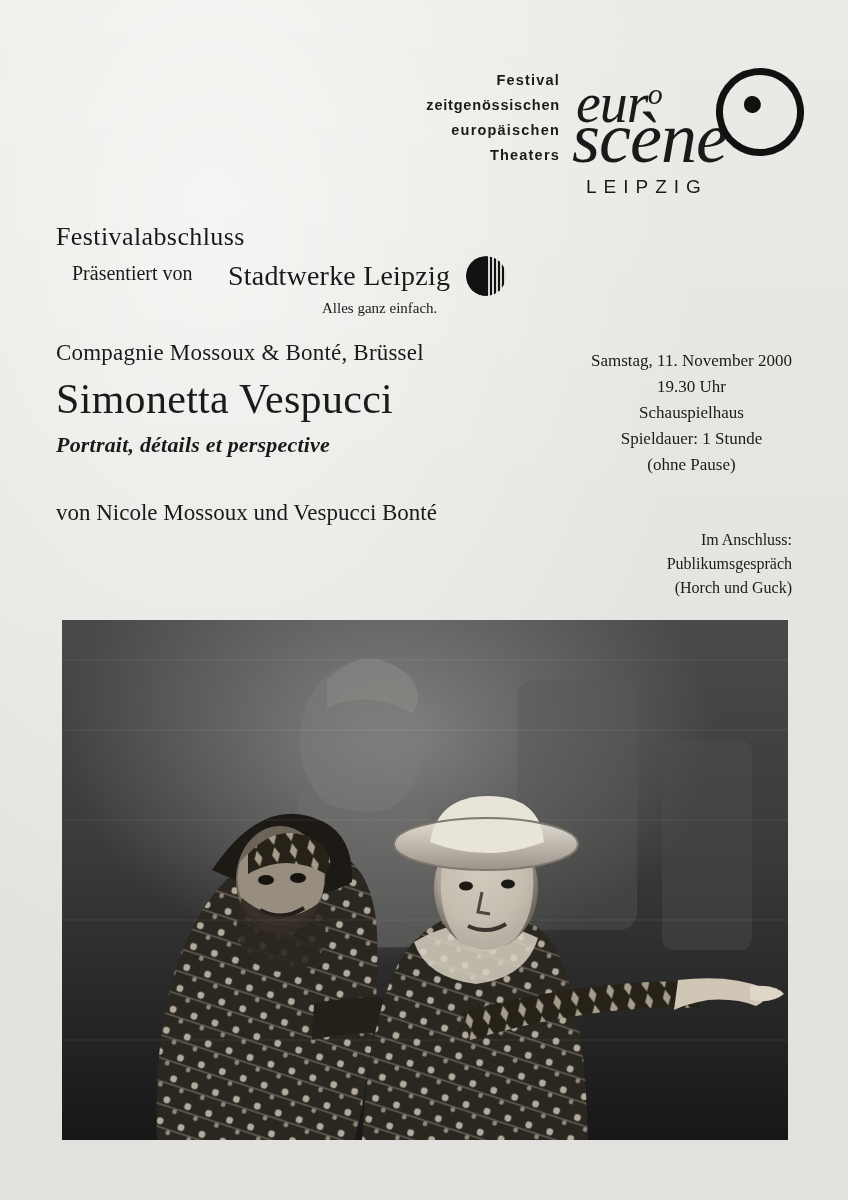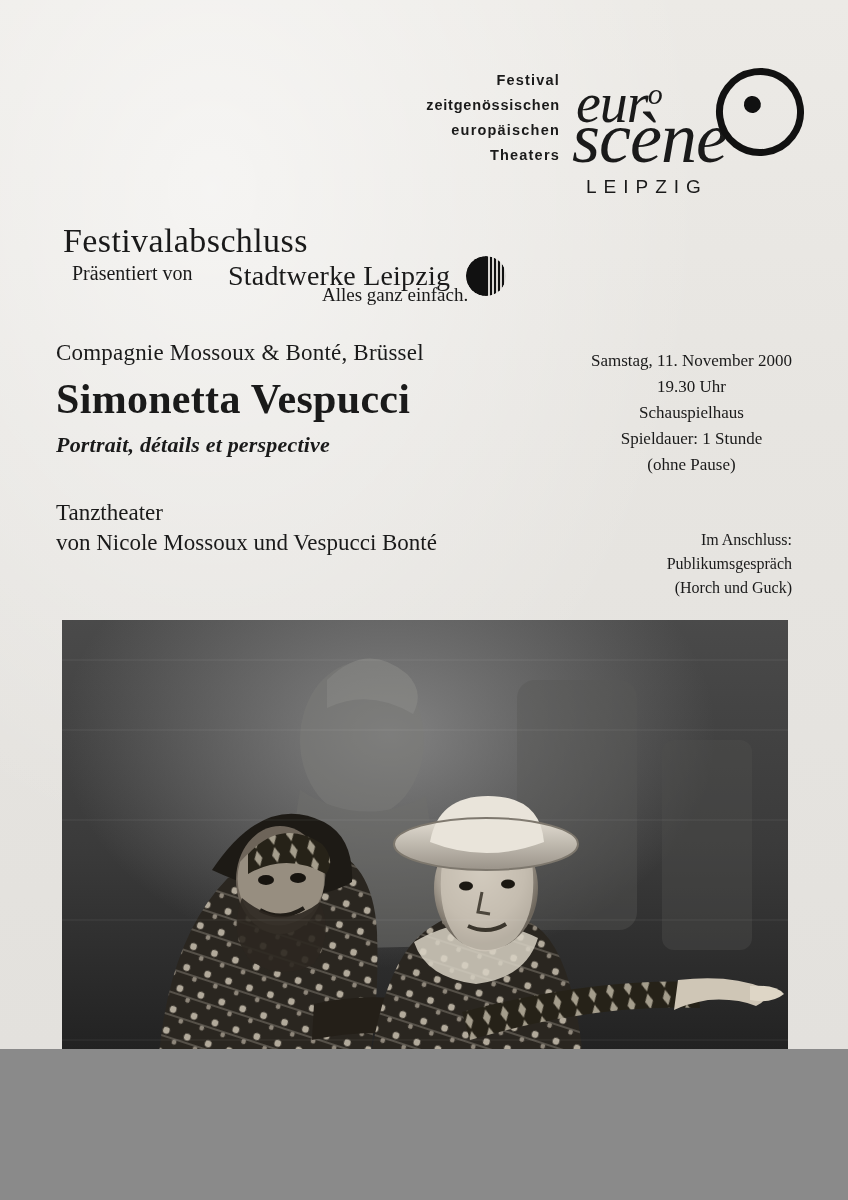--- a/index.html
+++ b/index.html
@@ -3,21 +3,21 @@
 <meta charset="utf-8">
 <style>
   html, body {
     margin: 0;
     padding: 0;
     background: #8a8a8a;
   }
   .page {
     position: relative;
     width: 848px;
-    height: 1049px;
+    height: 1200px;
     background: #e9e8e4;
     overflow: hidden;
     font-family: "Liberation Serif", serif;
     color: #1a1a1a;
   }
   
   .ghost {
     position: absolute;
     color: rgba(80,80,80,0.22);
     font-family: "Liberation Serif", serif;
@@ -119,43 +119,43 @@
     top: 118px;
     font-family: "Liberation Sans", sans-serif;
     font-weight: normal;
     font-size: 19px;
     letter-spacing: 7px;
   }
 
   
   .abschluss {
     position: absolute;
-    left: 63px;
+    left: 56px;
     top: 222px;
-    font-size: 34px;
+    font-size: 26px;
     letter-spacing: 0.4px;
   }
   .praesentiert {
     position: absolute;
     left: 72px;
     top: 262px;
     font-size: 20px;
   }
   .sponsor {
     position: absolute;
     left: 228px;
     top: 260px;
     font-size: 28px;
     letter-spacing: 0.2px;
   }
   .sponsor-claim {
     position: absolute;
     left: 322px;
-    top: 284px;
-    font-size: 19px;
+    top: 300px;
+    font-size: 15px;
   }
   .sponsor-mark {
     position: absolute;
     left: 466px;
     top: 256px;
     width: 40px;
     height: 40px;
     border-radius: 50%;
     background:
       repeating-linear-gradient(90deg, #111 0 2px, #d9d7d3 2px 4px);
@@ -177,21 +177,21 @@
     left: 56px;
     top: 340px;
     font-size: 23px;
     letter-spacing: 0.2px;
   }
   .title {
     position: absolute;
     left: 56px;
     top: 375px;
     font-size: 42px;
-    font-weight: bold;
+    font-weight: normal;
     letter-spacing: 0.3px;
   }
   .subtitle {
     position: absolute;
     left: 56px;
     top: 432px;
     font-size: 22px;
     font-weight: bold;
     letter-spacing: 0.2px;
     font-style: italic;
@@ -275,21 +275,20 @@
   <div class="abschluss">Festivalabschluss</div>
   <div class="praesentiert">Präsentiert von</div>
   <div class="sponsor">Stadtwerke Leipzig</div>
   <div class="sponsor-claim">Alles ganz einfach.</div>
   <div class="sponsor-mark"></div>
 
   <div class="company">Compagnie Mossoux &amp; Bonté, Brüssel</div>
   <div class="title">Simonetta Vespucci</div>
   <div class="subtitle">Portrait, détails et perspective</div>
   <div class="genre">
-    <div>Tanztheater</div>
     <div>von Nicole Mossoux  und Vespucci Bonté</div>
   </div>
 
   <div class="perf-details">
     <div>Samstag, 11. November 2000</div>
     <div>19.30 Uhr</div>
     <div>Schauspielhaus</div>
     <div>Spieldauer: 1 Stunde</div>
     <div>(ohne Pause)</div>
   </div>

